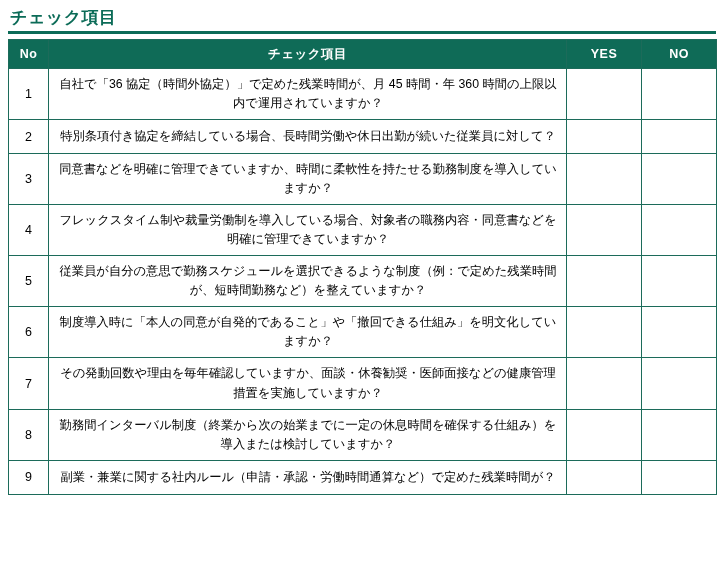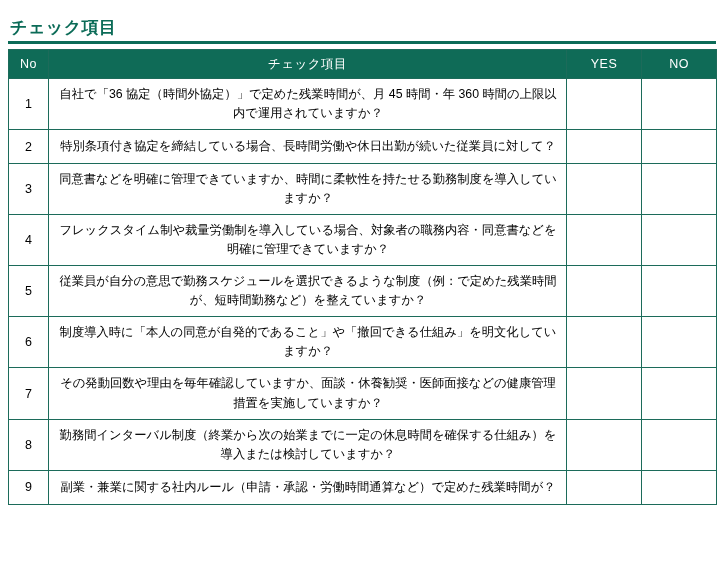--- a/index.html
+++ b/index.html
@@ -12,21 +12,21 @@
     height: 568px;
     font-family: "Liberation Sans", "DejaVu Sans", sans-serif;
     color: #000000;
     overflow: hidden;
   }
   .page {
     width: 724px;
     height: 568px;
     position: relative;
     box-sizing: border-box;
-    padding: 16px 8px 0 8px;
+    padding: 6px 8px 0 8px;
   }
   .doc-title {
     font-size: 17px;
     font-weight: bold;
     color: #0b6b57;
     letter-spacing: 0.5px;
     margin: 2px 0 3px 2px;
     line-height: 20px;
   }
   .title-rule {
@@ -41,21 +41,21 @@
     table-layout: fixed;
     border: 1px solid #1c6b5a;
   }
   table.check-table th, table.check-table td {
     border: 1px solid #1c6b5a;
     vertical-align: middle;
   }
   table.check-table thead th {
     background: #0f6b57;
     color: #ffffff;
-    font-weight: normal;
+    font-weight: bold;
     font-size: 12.5px;
     text-align: center;
     height: 24px;
     padding: 2px 3px;
     letter-spacing: 0.5px;
   }
   col.c-no { width: 40px; }
   col.c-item { width: 518px; }
   col.c-yes { width: 75px; }
   col.c-no2 { width: 75px; }

